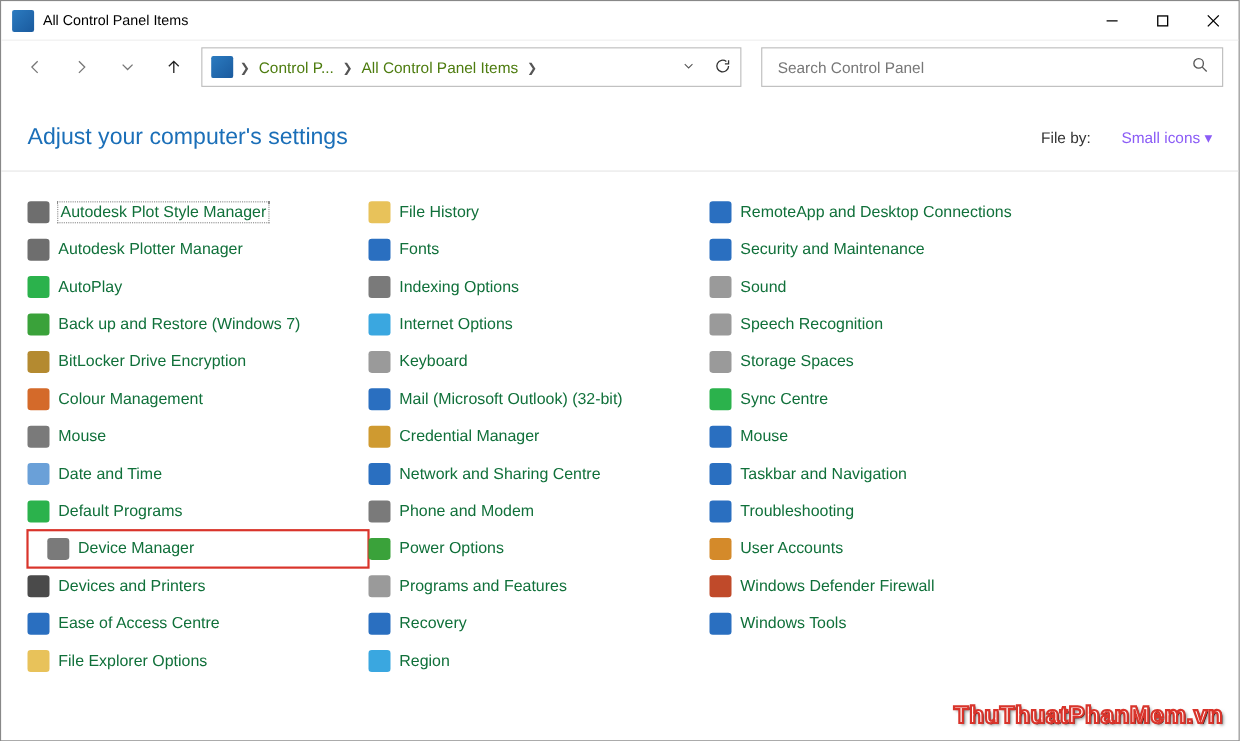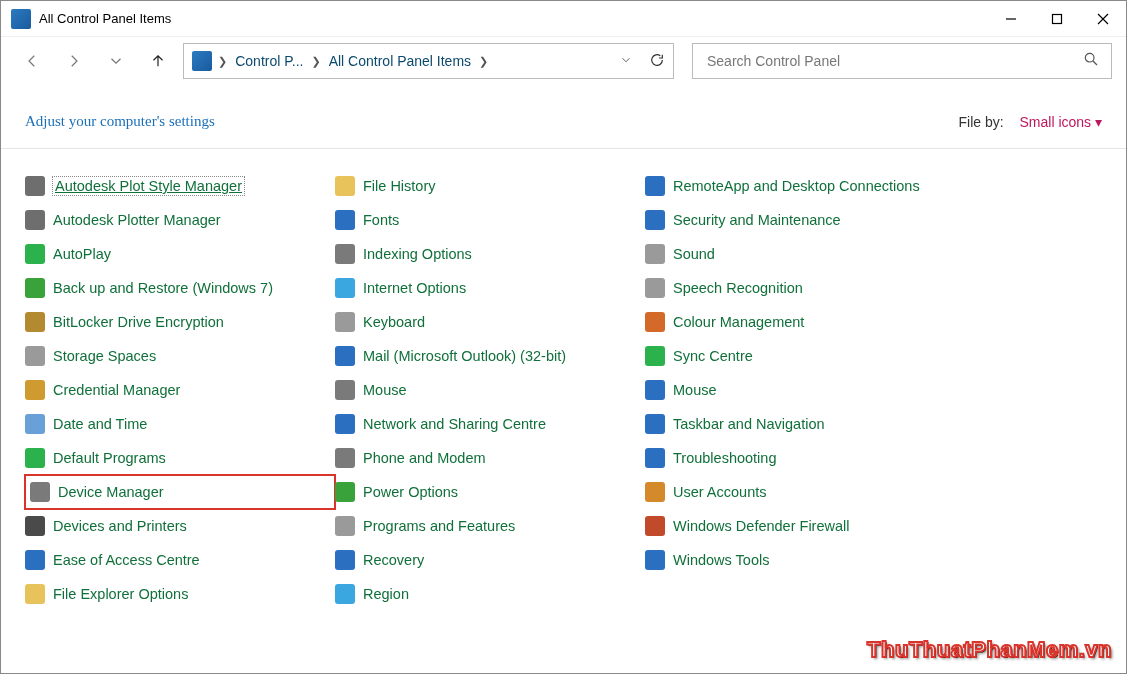--- a/index.html
+++ b/index.html
@@ -57,21 +57,21 @@
     padding:0 8px;
     gap:4px;
     font-size:14px;
     min-width:0;
   }
   .crumb-icon{
     width:20px;height:20px;
     background:linear-gradient(135deg,#2b7bc0,#1a5a9e);
     border-radius:2px;
   }
-  .crumb{ color:#0c4a6e; padding:0 2px; cursor:pointer; white-space:nowrap; }
+  .crumb{ color:#4d7c0f; padding:0 2px; cursor:pointer; white-space:nowrap; }
   .crumb.short{ max-width:90px; text-overflow:ellipsis; overflow:hidden; }
   .chev{ color:#555; font-size:11px; padding:0 2px; }
   .addressbar .fill{ flex:1; }
   .addressbar .dd{ color:#555; }
   .addressbar .refresh{ color:#333; cursor:pointer; }
 
   .searchbox{
     width:420px; height:36px;
     border:1px solid #bbb;
     display:flex; align-items:center;
@@ -87,28 +87,27 @@
   .searchbox .sicon{ color:#555; }
 
   
   .headerline{
     padding:28px 24px 18px 24px;
     display:flex; align-items:center;
     border-bottom:1px solid #e5e5e5;
   }
   .headerline h1{
     margin:0;
-    font-size:15px;
+    font-size:21px;
     font-weight:400;
     color:#1b6fb8;
-    font-family:Liberation Serif, serif;
   }
   .headerline .spacer{ flex:1; }
   .viewby{ font-size:14px; color:#333; }
-  .viewby a{ color:#be185d; text-decoration:none; margin-left:12px; }
+  .viewby a{ color:#8b5cf6; text-decoration:none; margin-left:24px; }
 
   
   .grid{
     padding:20px 10px 20px 24px;
     display:flex;
     flex-wrap:wrap;
     align-content:flex-start;
     height:520px;
   }
   .item{
@@ -129,26 +128,25 @@
   }
   .item .lbl{
     color:#10703a;
   }
   .item.selected{
     position:relative;
   }
   .item.selected .lbl{
     outline:1px dotted #888;
     padding:1px 2px;
-    text-decoration:underline;
   }
   .item.highlight{
     outline:2px solid #d9342b;
     outline-offset:-1px;
-    padding:0 5px;
+    padding:0 18px;
   }
 
   .watermark{
     position:absolute;
     right:14px; bottom:10px;
     font-family: Arial, sans-serif;
     font-size:22px;
     font-weight:700;
     letter-spacing:0.5px;
     color:#fff;
@@ -290,42 +288,42 @@
     </div>
     <div class="item">
       <div class="ico" style="background: rgb(180, 138, 48);"></div>
       <span class="lbl">BitLocker Drive Encryption</span>
     </div>
     <div class="item">
       <div class="ico" style="background: rgb(154, 154, 154);"></div>
       <span class="lbl">Keyboard</span>
     </div>
     <div class="item">
+      <div class="ico" style="background: rgb(154, 154, 154);"></div>
+      <span class="lbl">Storage Spaces</span>
+    </div>
+    <div class="item">
       <div class="ico" style="background: rgb(212, 106, 42);"></div>
       <span class="lbl">Colour Management</span>
     </div>
     <div class="item">
-      <div class="ico" style="background: rgb(154, 154, 154);"></div>
-      <span class="lbl">Storage Spaces</span>
-    </div>
-    <div class="item">
       <div class="ico" style="background: rgb(42, 111, 192);"></div>
       <span class="lbl">Mail (Microsoft Outlook) (32-bit)</span>
     </div>
     <div class="item">
       <div class="ico" style="background: rgb(43, 178, 76);"></div>
       <span class="lbl">Sync Centre</span>
     </div>
     <div class="item">
+      <div class="ico" style="background: rgb(122, 122, 122);"></div>
+      <span class="lbl">Mouse</span>
+    </div>
+    <div class="item">
       <div class="ico" style="background: rgb(207, 154, 48);"></div>
       <span class="lbl">Credential Manager</span>
-    </div>
-    <div class="item">
-      <div class="ico" style="background: rgb(122, 122, 122);"></div>
-      <span class="lbl">Mouse</span>
     </div>
     <div class="item">
       <div class="ico" style="background: rgb(42, 111, 192);"></div>
       <span class="lbl">Mouse</span>
     </div>
     <div class="item">
       <div class="ico" style="background: rgb(106, 160, 216);"></div>
       <span class="lbl">Date and Time</span>
     </div>
     <div class="item">

